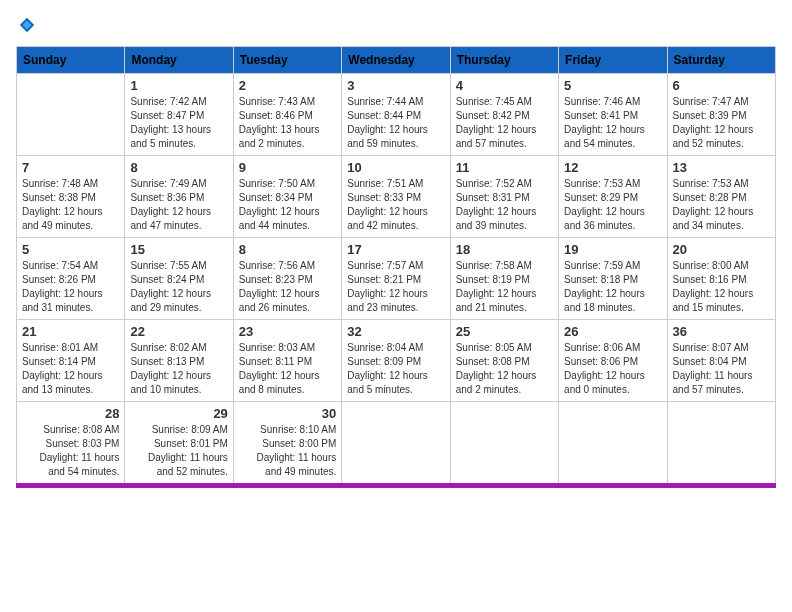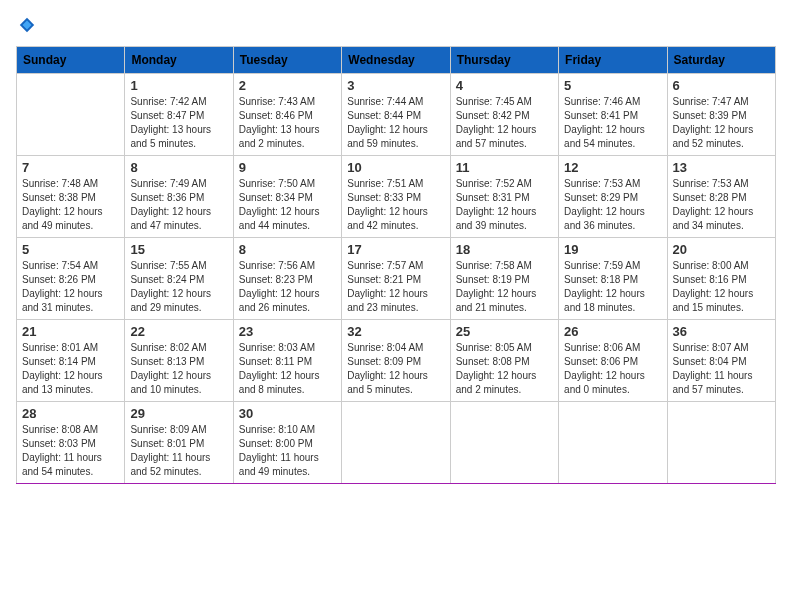--- a/index.html
+++ b/index.html
@@ -63,21 +63,22 @@
     }
     .calendar td {
       border: 1px solid #ccc;
       vertical-align: top;
       padding: 4px 5px;
       width: 108px;
       min-height: 80px;
       background: #fff;
     }
     .calendar tr:last-child td {
-      border-bottom: 1px solid #a21caf;
+      border-bottom: 5px solid #a21caf;
+      text-align: right;
     }
     .day-number {
       font-size: 13px;
       font-weight: bold;
       color: #333;
       display: block;
       margin-bottom: 2px;
     }
     .day-info {
       font-size: 10px;

